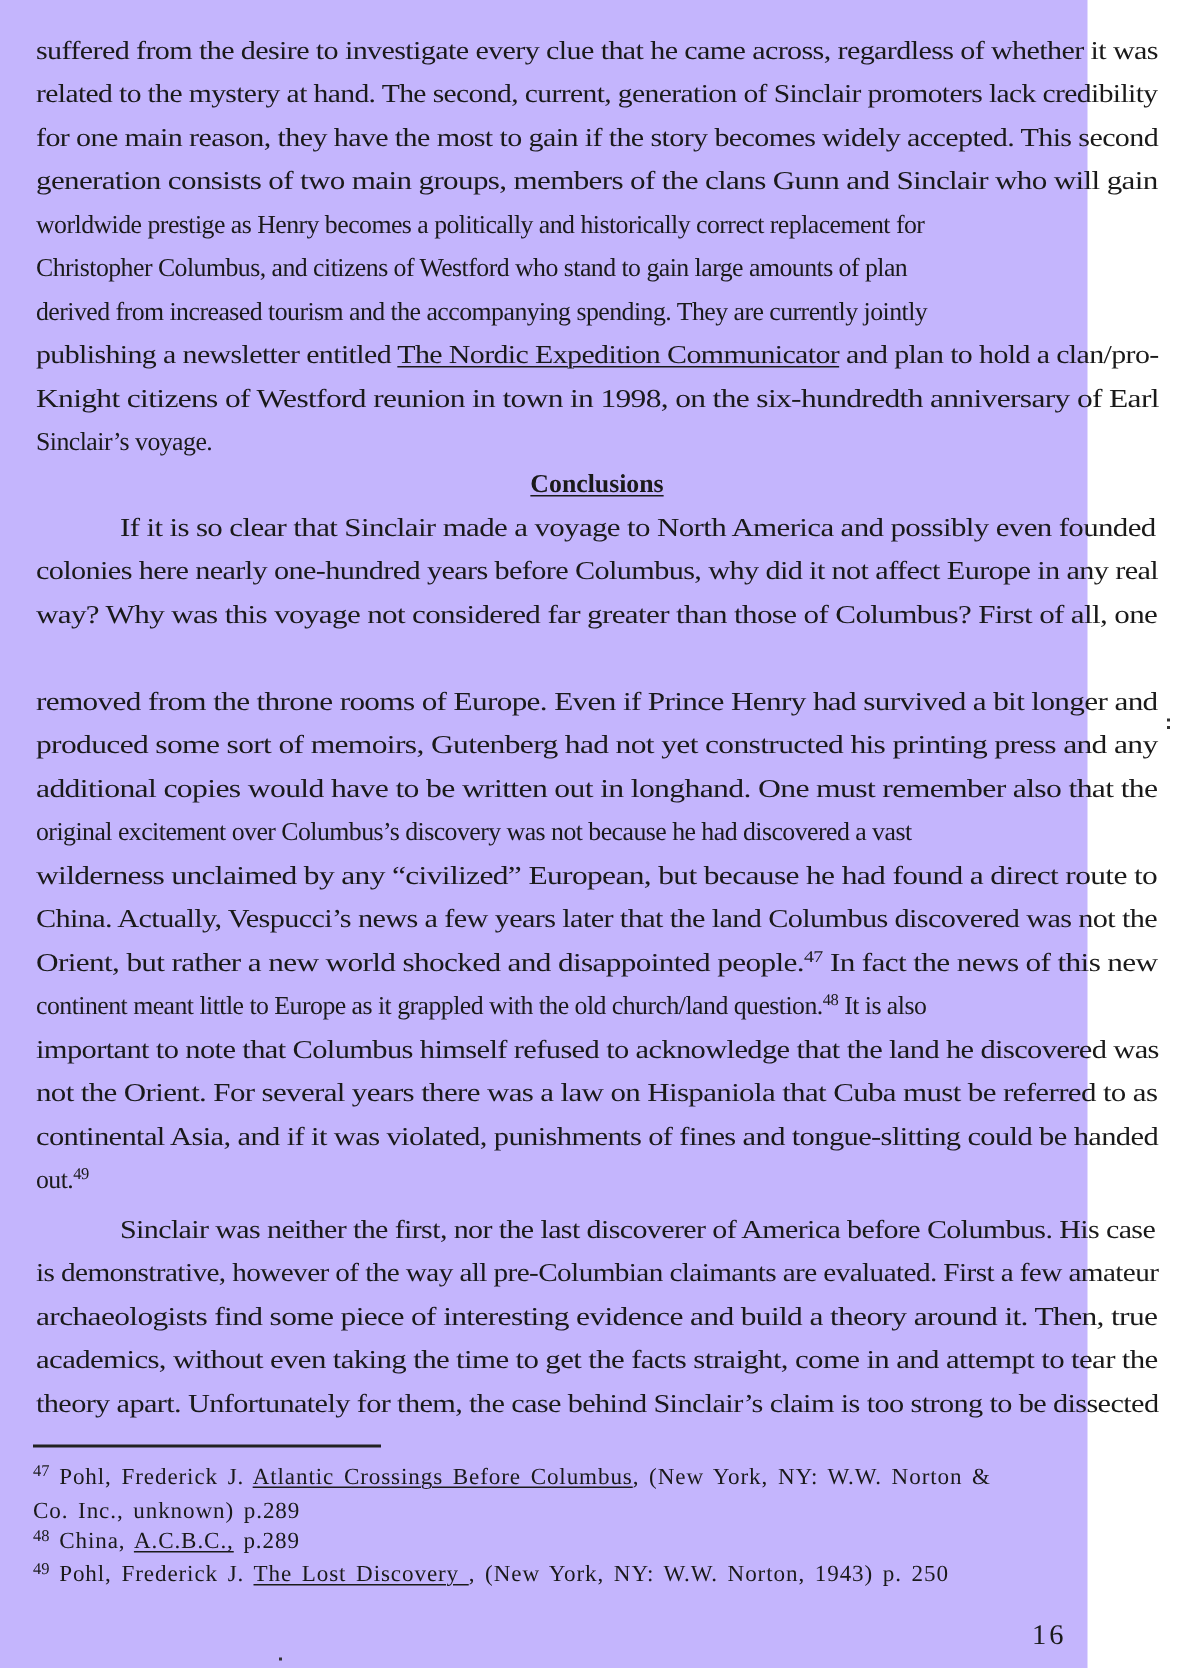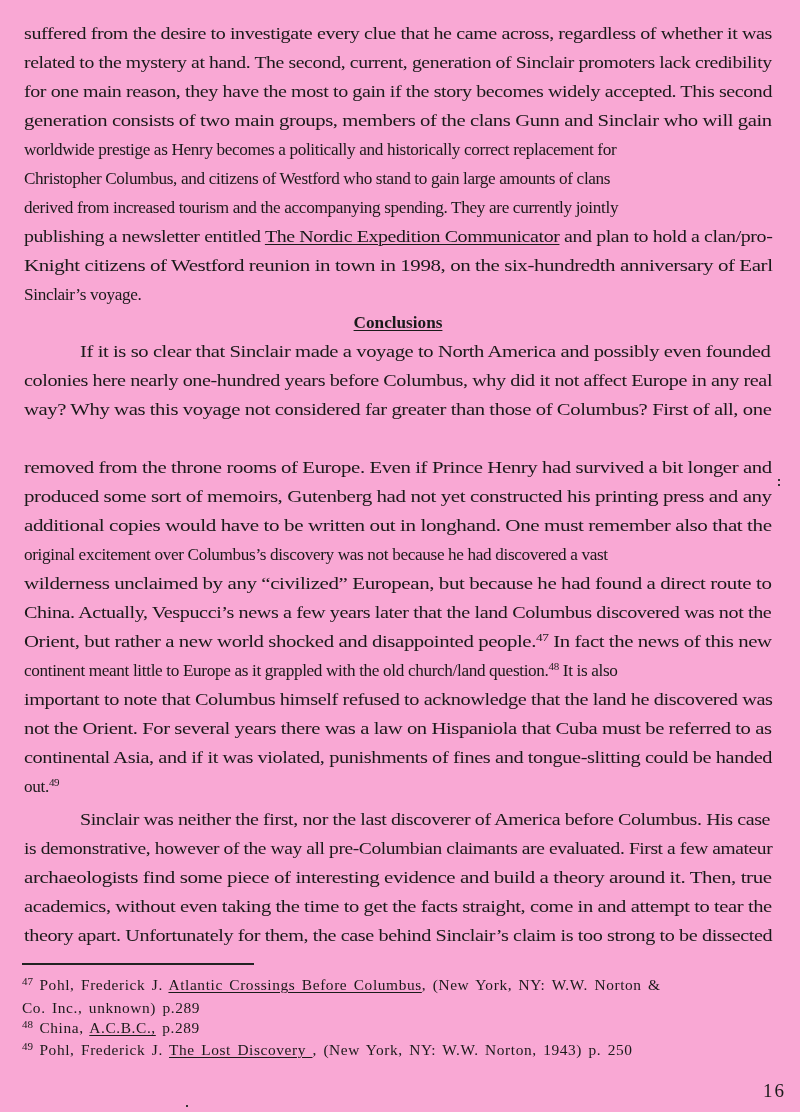--- a/index.html
+++ b/index.html
@@ -11,22 +11,22 @@
       width: 800px;
       height: 1112px;
       position: relative;
       overflow: hidden;
       color: #1a1a1a;
       font-family: "Liberation Serif", "DejaVu Serif", serif;
     }
     .page {
       position: absolute;
       left: 0; top: 0;
-      width: 800px; height: 1112px;
-      background: #f9a8d4;
+      width: 725px; height: 1112px;
+      background: #c4b5fd;
     }
     .line {
       position: absolute;
       left: 24px;
       font-size: 17.2px;
       line-height: 20px;
       white-space: nowrap;
       letter-spacing: -0.35px;
       transform-origin: left top;
     }
@@ -79,21 +79,21 @@
 </head>
 <body>
 
 <div class="page">
 
   <div class="line" style="top: 24px; transform: scaleX(1.1669);">suffered from the desire to investigate every clue that he came across, regardless of whether it was</div>
   <div class="line" style="top: 53px; transform: scaleX(1.1472);">related to the mystery at hand. The second, current, generation of Sinclair promoters lack credibility</div>
   <div class="line" style="top: 82px; transform: scaleX(1.1651);">for one main reason, they have the most to gain if the story becomes widely accepted. This second</div>
   <div class="line" style="top: 111px; transform: scaleX(1.2045);">generation consists of two main groups, members of the clans Gunn and Sinclair who will gain</div>
   <div class="line" style="top:140px">worldwide prestige as Henry becomes a politically and historically correct replacement for</div>
-  <div class="line" style="top:169px">Christopher Columbus, and citizens of Westford who stand to gain large amounts of clans</div>
+  <div class="line" style="top:169px">Christopher Columbus, and citizens of Westford who stand to gain large amounts of plan</div>
   <div class="line" style="top:198px">derived from increased tourism and the accompanying spending. They are currently jointly</div>
   <div class="line" style="top: 227px; transform: scaleX(1.1597);">
     <span>publishing a newsletter entitled </span><span class="u">The Nordic Expedition Communicator</span><span> and plan to hold a clan/pro-</span>
   </div>
   <div class="line" style="top: 256px; transform: scaleX(1.2202);">Knight citizens of Westford reunion in town in 1998, on the six-hundredth anniversary of Earl</div>
   <div class="line" style="top:285px">Sinclair’s voyage.</div>
 
   <div class="heading"><span>Conclusions</span></div>
 
   <div class="line indent" style="top: 342px; transform: scaleX(1.2);">If it is so clear that Sinclair made a voyage to North America and possibly even founded</div>

